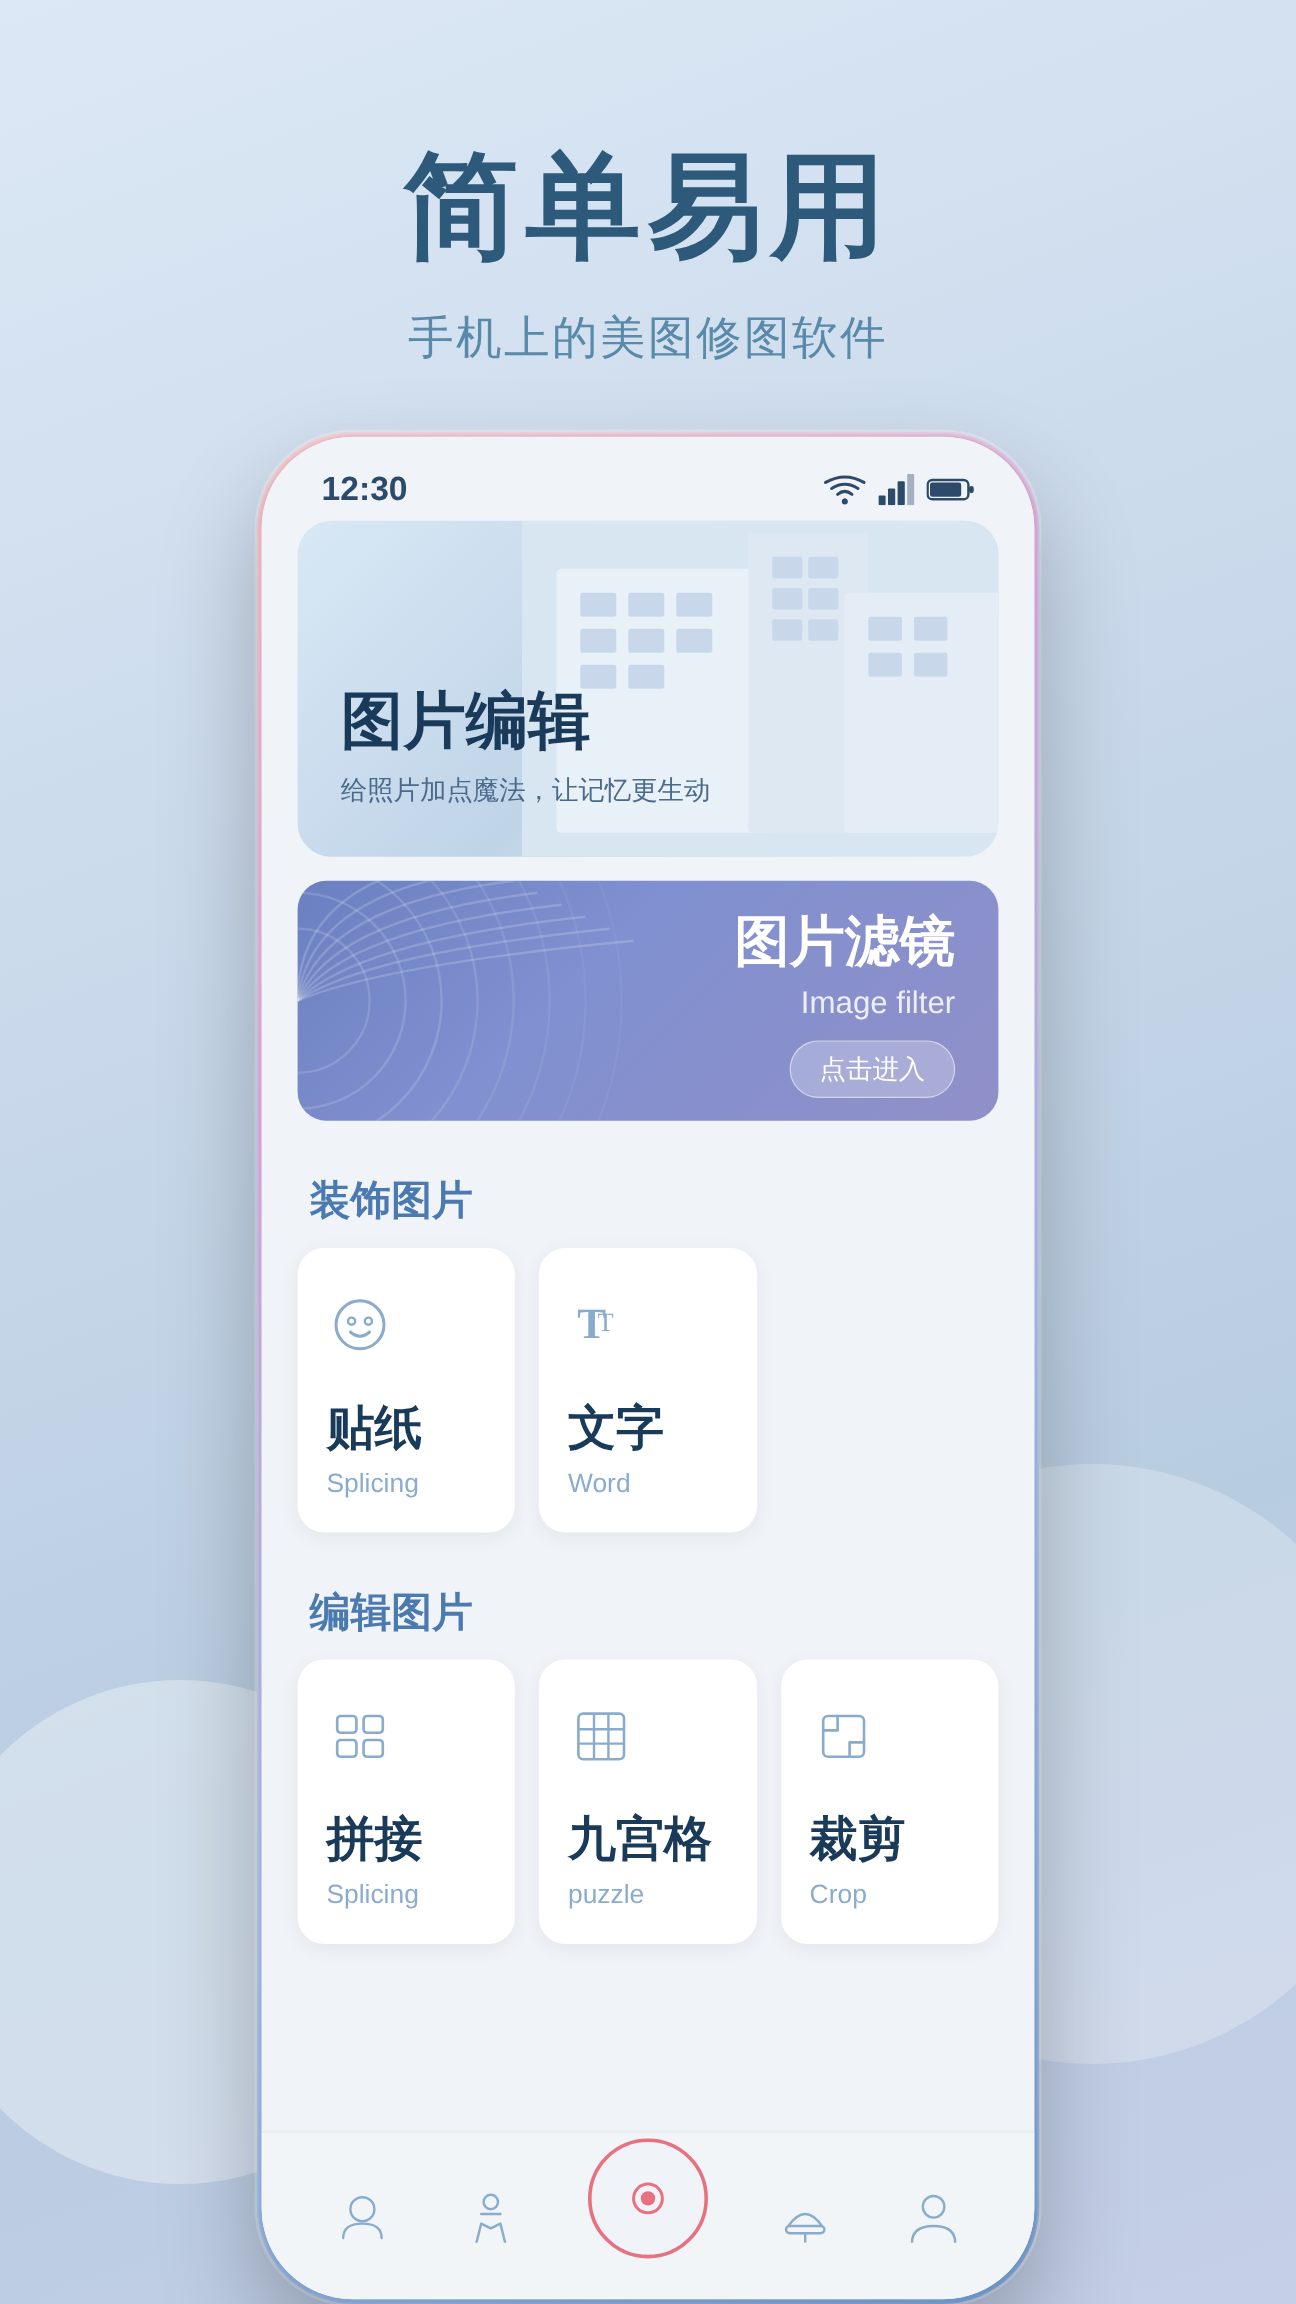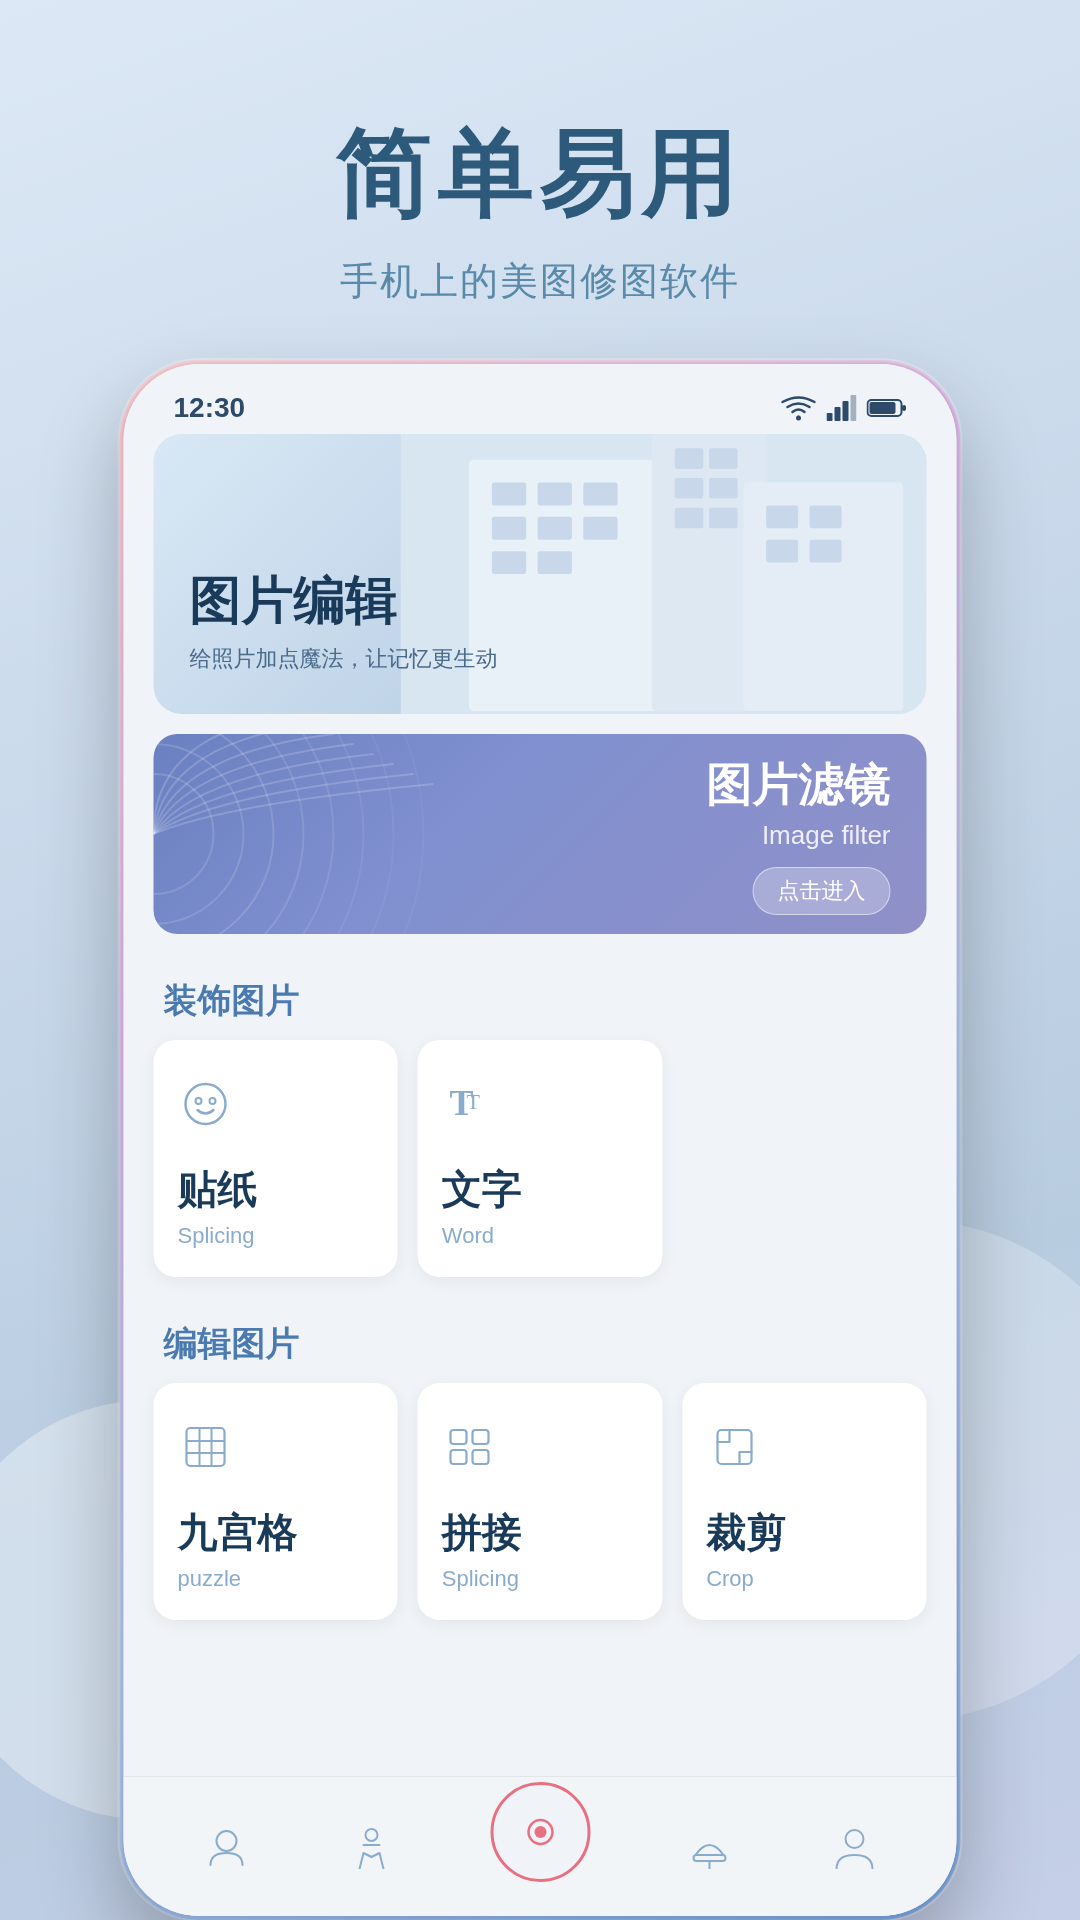--- a/index.html
+++ b/index.html
@@ -55,21 +55,21 @@
       font-weight: 400;
       letter-spacing: 2px;
     }
 
     
     .phone-wrapper {
       position: absolute;
       top: 360px;
       left: 50%;
       transform: translateX(-50%);
-      width: 841px;
+      width: 652px;
       height: 1560px;
       z-index: 20;
     }
 
     .phone-frame {
       width: 100%;
       height: 100%;
       position: relative;
       border-radius: 80px;
       background: linear-gradient(145deg, #e8b4b8 0%, #c8a0d4 30%, #9ab0d8 60%, #6a90c4 100%);
@@ -417,42 +417,42 @@
         </div>
 
         <div class="section-label">
           <span>编辑</span><span>图片</span>
         </div>
         <div class="feature-grid">
 
           <div class="feature-card">
             <div class="feature-icon">
               <svg viewBox="0 0 50 50" fill="none">
+                <rect x="6" y="8" width="16" height="14" rx="3" stroke="#8aaccc" stroke-width="2.2"></rect>
+                <rect x="28" y="8" width="16" height="14" rx="3" stroke="#8aaccc" stroke-width="2.2"></rect>
+                <rect x="6" y="28" width="16" height="14" rx="3" stroke="#8aaccc" stroke-width="2.2"></rect>
+                <rect x="28" y="28" width="16" height="14" rx="3" stroke="#8aaccc" stroke-width="2.2"></rect>
+              </svg>
+            </div>
+            <div class="feature-name-cn">拼接</div>
+            <div class="feature-name-en">Splicing</div>
+          </div>
+
+          <div class="feature-card">
+            <div class="feature-icon">
+              <svg viewBox="0 0 50 50" fill="none">
                 <rect x="6" y="6" width="38" height="38" rx="4" stroke="#8aaccc" stroke-width="2.2"></rect>
                 <line x1="6" y1="19" x2="44" y2="19" stroke="#8aaccc" stroke-width="2"></line>
                 <line x1="6" y1="31" x2="44" y2="31" stroke="#8aaccc" stroke-width="2"></line>
                 <line x1="19" y1="6" x2="19" y2="44" stroke="#8aaccc" stroke-width="2"></line>
                 <line x1="31" y1="6" x2="31" y2="44" stroke="#8aaccc" stroke-width="2"></line>
               </svg>
             </div>
             <div class="feature-name-cn">九宫格</div>
             <div class="feature-name-en">puzzle</div>
-          </div>
-
-          <div class="feature-card">
-            <div class="feature-icon">
-              <svg viewBox="0 0 50 50" fill="none">
-                <rect x="6" y="8" width="16" height="14" rx="3" stroke="#8aaccc" stroke-width="2.2"></rect>
-                <rect x="28" y="8" width="16" height="14" rx="3" stroke="#8aaccc" stroke-width="2.2"></rect>
-                <rect x="6" y="28" width="16" height="14" rx="3" stroke="#8aaccc" stroke-width="2.2"></rect>
-                <rect x="28" y="28" width="16" height="14" rx="3" stroke="#8aaccc" stroke-width="2.2"></rect>
-              </svg>
-            </div>
-            <div class="feature-name-cn">拼接</div>
-            <div class="feature-name-en">Splicing</div>
           </div>
 
           <div class="feature-card">
             <div class="feature-icon">
               <svg viewBox="0 0 50 50" fill="none">
                 <rect x="8" y="8" width="34" height="34" rx="4" stroke="#8aaccc" stroke-width="2.2"></rect>
                 <path d="M8 20 L20 20 L20 8" stroke="#8aaccc" stroke-width="2.2" fill="none" stroke-linecap="round" stroke-linejoin="round"></path>
                 <path d="M42 30 L30 30 L30 42" stroke="#8aaccc" stroke-width="2.2" fill="none" stroke-linecap="round" stroke-linejoin="round"></path>
               </svg>
             </div>

